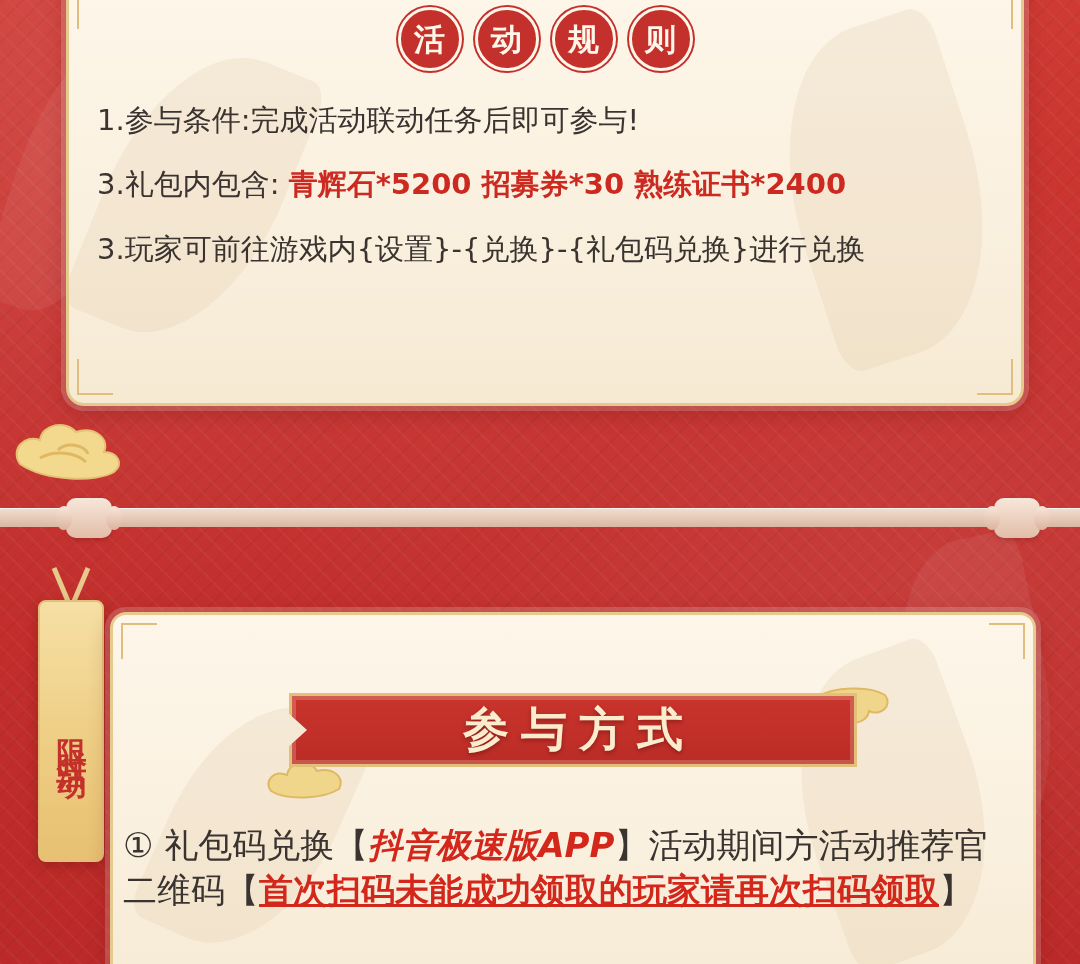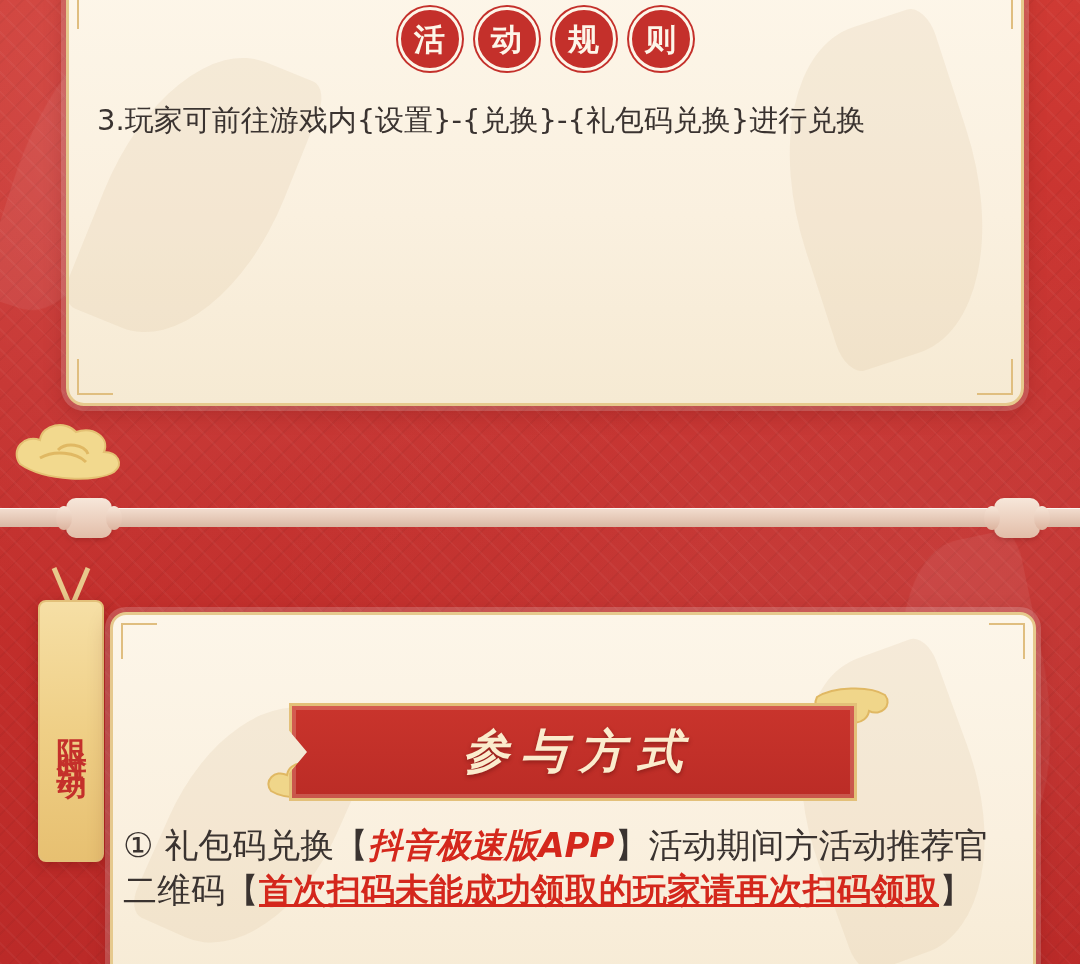--- a/index.html
+++ b/index.html
@@ -211,26 +211,25 @@
     position: absolute;
     left: 48px;
     top: 566px;
     width: 46px;
     height: 44px;
   }
 
   
   .plaque {
     position: absolute;
-    top: 88px;
+    top: 78px;
     left: 50%;
     transform: translateX(-50%);
     width: 568px;
-    height: 98px;
-    font-style: italic;
+    height: 74px;
   }
   .plaque-inner {
     position: absolute;
     inset: 0;
     background: linear-gradient(180deg, #c9342c 0%, #bb2c26 100%);
     border: 3px solid #e3c079;
     box-shadow: inset 0 0 0 4px rgba(250,238,214,0.22);
     clip-path: polygon(0 0, 100% 0, 100% 100%, 0 100%, 0 72%, 18px 50%, 0 28%);
   }
   .plaque-text {
@@ -290,20 +289,26 @@
     <div class="card-bg-flower" style="right:40px; top:40px; width:190px; height:330px; transform:rotate(-18deg);"></div>
 
     <div class="seal-title">
       <div class="seal">活</div>
       <div class="seal">动</div>
       <div class="seal">规</div>
       <div class="seal">则</div>
     </div>
 
     <div class="rules">
+      <div class="rule-line">
+        <span>1.参与条件:完成活动联动任务后即可参与!</span>
+      </div>
+      <div class="rule-line">
+        <span>3.礼包内包含: </span><span class="hl">青辉石*5200 招募券*30 熟练证书*2400</span>
+      </div>
       <div class="rule-line">
         <span>3.玩家可前往游戏内{设置}-{兑换}-{礼包码兑换}进行兑换</span>
       </div>
     </div>
   </div>
 
   <svg class="cloud" style="left:6px; top:390px;" width="190" height="110" viewBox="0 0 190 110">
     <g fill="#f2d98e" stroke="#e4c173" stroke-width="2">
       <path d="M14 74 C4 60 18 44 34 50 C36 34 60 30 70 42 C88 36 104 48 98 62 C112 62 118 74 108 82 C92 92 40 92 14 74 Z"></path>
       <path d="M52 60 C60 52 78 54 82 64" fill="none" stroke="#e0b863" stroke-width="3"></path>

